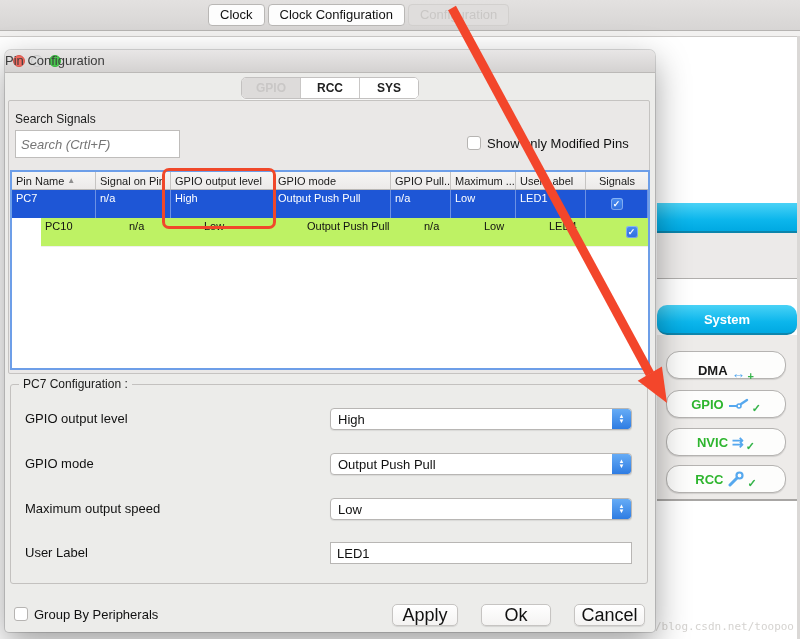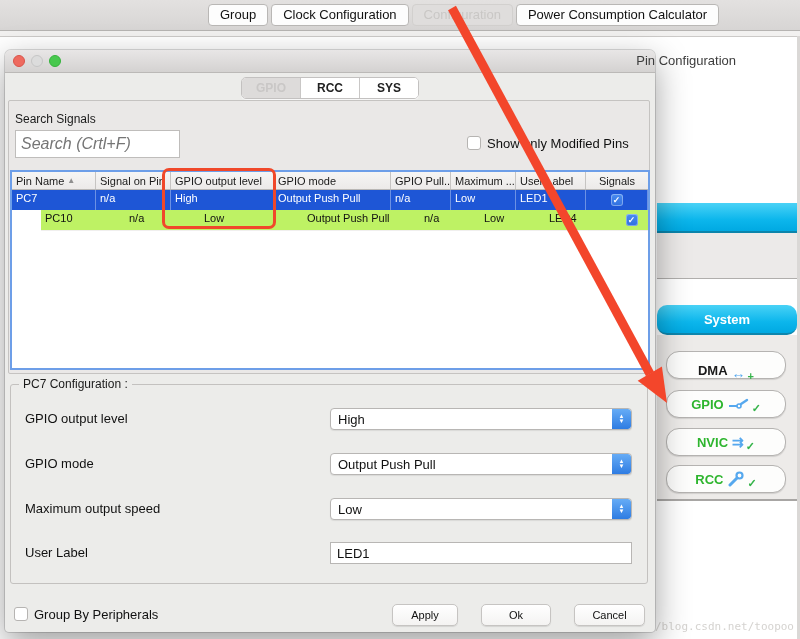--- a/index.html
+++ b/index.html
@@ -36,48 +36,48 @@
 
   
   .dialog{left:5px;top:50px;width:650px;height:582px;background:#ececea;border-radius:6px 6px 4px 4px;
           box-shadow:0 12px 34px rgba(0,0,0,.38),0 0 0 1px rgba(0,0,0,.14);z-index:10;}
   .titlebar{left:0;top:0;width:650px;height:22px;border-radius:6px 6px 0 0;
             background:linear-gradient(#e8e6e6,#d4d2d1);border-bottom:1px solid #bbb9b7;}
   .light{width:12px;height:12px;border-radius:50%;top:5px;}
   .light.red{left:8px;background:#ee6a5f;border:1px solid #d9544a;box-sizing:border-box;}
   .light.gray{left:26px;background:#dcdcdc;border:1px solid #c6c6c6;box-sizing:border-box;}
   .light.green{left:44px;background:#48c84e;border:1px solid #35b33c;box-sizing:border-box;}
-  .dlg-title{left:15px;top:0;width:716px;height:22px;text-align:right;line-height:22px;
+  .dlg-title{left:0;top:0;width:716px;height:22px;text-align:left;line-height:22px;
              font-size:13px;color:#3c3c3c;}
   .segmented{left:50%;top:27px;transform:translateX(-50%);display:flex;height:20px;
              border:1px solid #c3c1c0;border-radius:5px;overflow:hidden;background:#fff;
              box-shadow:0 1px 0 rgba(255,255,255,.6);}
   .seg{min-width:42px;padding:0 8px;font-size:12px;font-weight:bold;color:#222;line-height:20px;
        text-align:center;background:#fff;border-right:1px solid #c9c7c6;}
   .seg:last-child{border-right:none;}
   .seg.off{background:#dddbda;color:#c9c7c6;}
 
   .content-panel{left:3px;top:50px;width:642px;height:274px;background:#eae8e7;
                  border:1px solid #c5c3c1;border-radius:2px;box-sizing:border-box;}
   .search-label{left:10px;top:62px;font-size:12px;color:#1a1a1a;}
   .search-input{left:10px;top:80px;width:165px;height:21px;background:#fff;border:1px solid #bfbdbb;
-                box-sizing:border-box;font-size:16px;font-style:italic;color:#9b9997;padding:13px 5px;outline:none;
+                box-sizing:border-box;font-size:13px;font-style:italic;color:#9b9997;padding:13px 5px;outline:none;
                 font-family:"Liberation Sans",sans-serif;}
   .cb{width:14px;height:14px;background:#fff;border:1px solid #b6b4b2;border-radius:3px;box-sizing:border-box;}
   .cb-show{left:462px;top:86px;}
   .cb-show-label{left:482px;top:86px;font-size:13px;color:#111;}
 
   
   .pin-table{left:5px;top:120px;width:640px;height:200px;background:#fff;
              border:2px solid #6d9ee8;box-sizing:border-box;}
   .thead{display:flex;height:17px;background:linear-gradient(#f6f5f4,#eceae9);border-bottom:1px solid #b9b7b5;}
   .th{font-size:11px;color:#1a1a1a;line-height:16px;padding:0 4px;box-sizing:border-box;
       border-right:1px solid #c6c4c2;white-space:nowrap;overflow:hidden;display:flex;align-items:center;gap:3px;}
   .sort{font-size:8px;color:#8f8f8f;}
-  .tr{display:flex;height:20px;}
+  .tr{display:flex;height:28px;}
   .tr.sel{background:#1e56d6;color:#fff;}
   .tr.sel .td{border-right:1px solid rgba(255,255,255,.35);}
   .tr.plain{background:#bef264;color:#111;border-bottom:1px solid #f0efee;margin-left:29px;}
   .td{font-size:11px;line-height:16px;padding:0 4px;box-sizing:border-box;white-space:nowrap;overflow:hidden;}
   .td.center{display:flex;justify-content:center;align-items:center;padding:0;}
   .c0{width:84px}.c1{width:75px}.c2{width:103px}.c3{width:117px}.c4{width:60px}.c5{width:65px}.c6{width:70px}.c7{flex:1}
   .tick{width:12px;height:12px;border-radius:3px;background:linear-gradient(#4a8df0,#2f6fe0);
         color:#fff;font-size:9px;line-height:12px;text-align:center;font-weight:bold;
         box-shadow:inset 0 0 0 1px rgba(255,255,255,.35);}
   .red-box{left:157px;top:118px;width:108px;height:55px;border:3px solid #f0482a;border-radius:7px;z-index:30;}
@@ -92,41 +92,40 @@
   .combo .val{flex:1;font-size:13px;color:#111;padding:0 7px;white-space:nowrap;}
   .stepper{width:19px;height:100%;background:linear-gradient(#66acf6,#2e7ce2);display:flex;flex-direction:column;
            align-items:center;justify-content:center;color:#fff;font-size:6px;line-height:5px;border-radius:0 3px 3px 0;}
   .text-input{left:325px;width:302px;height:22px;background:#fff;border:1px solid #b8b6b4;box-sizing:border-box;
               font-size:13px;color:#111;padding:0 6px;outline:none;font-family:"Liberation Sans",sans-serif;}
 
   
   .cb-group{left:9px;top:557px;}
   .cb-group-label{left:29px;top:557px;font-size:13px;color:#111;}
   .dlg-btn{height:22px;background:linear-gradient(#ffffff,#f4f3f2);border:1px solid #c6c4c2;border-radius:5px;
-           font-size:11px;color:#111;text-align:center;line-height:20px;box-sizing:border-box;
+           font-size:18px;color:#111;text-align:center;line-height:20px;box-sizing:border-box;
            box-shadow:0 1px 1px rgba(0,0,0,.10);}
   .btn-apply{left:387px;top:554px;width:66px;}
   .btn-ok{left:476px;top:554px;width:70px;}
   .btn-cancel{left:569px;top:554px;width:71px;}
 
   
   .arrow-svg{left:0;top:0;width:800px;height:639px;z-index:50;pointer-events:none;}
   .watermark{right:6px;bottom:6px;font-family:"DejaVu Sans Mono",monospace;font-size:11px;
              color:#d5d3d0;z-index:5;letter-spacing:0;}
 </style>
 </head>
 <body>
 
 <div class="abs toolbar"></div>
 <div class="abs subbar"></div>
 <div class="abs toolbar-tabs">
-  <div class="ttab">Group</div>
+  <div class="ttab">Clock</div>
   <div class="ttab">Clock Configuration</div>
   <div class="ttab disabled">Configuration</div>
-  <div class="ttab">Power Consumption Calculator</div>
 </div>
 
 <div class="abs right-strip"></div>
 <div class="abs cyan-band"></div>
 <div class="abs gray-block"></div>
 <div class="abs sys-header">System</div>
 <div class="abs sys-body"></div>
 
 <div class="abs side-btn" style="top:351px;align-items:flex-end;">
   <span>DMA</span>

